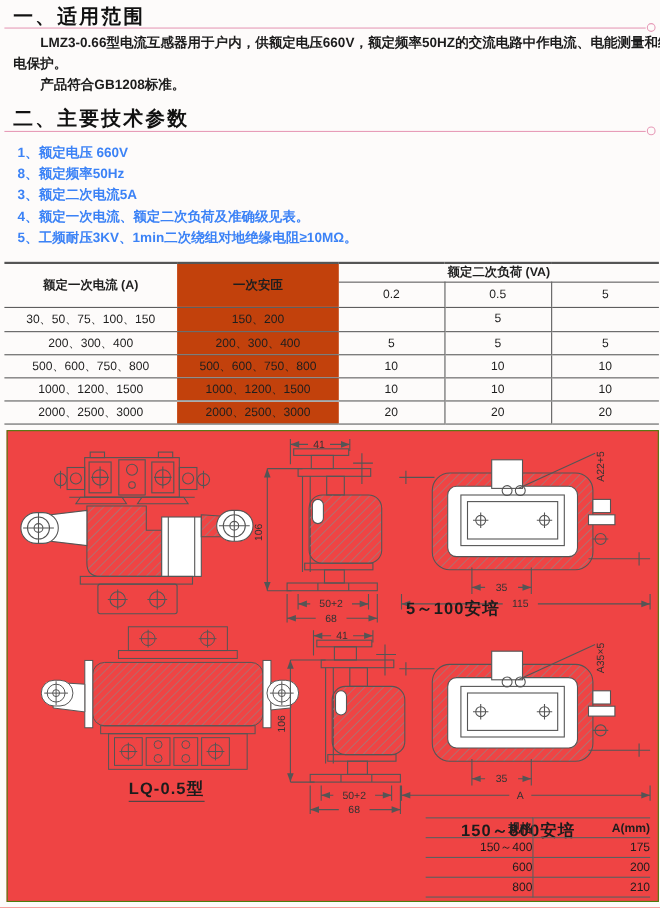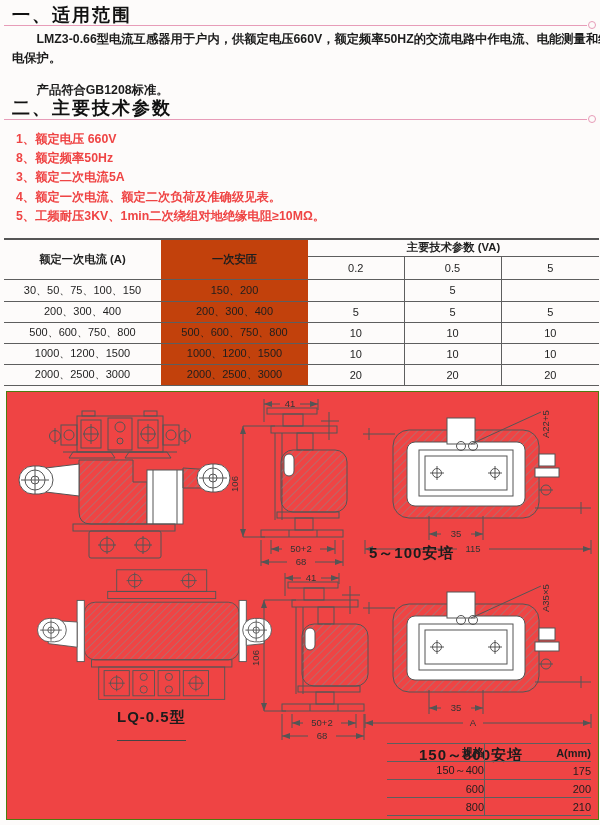--- a/index.html
+++ b/index.html
@@ -28,21 +28,21 @@
     background:#fdfbfa;
   }
 
   .para-line {
     position:absolute; left:8px; width:588px;
     font-size:12.3px; font-weight:600; color:#1c1c1c;
     white-space:nowrap; overflow:hidden;
   }
   .list {
     position:absolute; left:12px; top:130px;
-    font-size:12.3px; font-weight:600; color:#ef4444;
+    font-size:12.3px; font-weight:600; color:#3b82f6;
     line-height:19.2px;
   }
   .list div { white-space:nowrap; }
 
   table.ratings {
     position:absolute; left:0; top:238px; width:595px;
     border-collapse:collapse; table-layout:fixed;
     font-size:11px; color:#1e1e1e;
     border-top:2px solid #555;
   }
@@ -61,21 +61,21 @@
     width:591px; height:427px;
     border:1px solid #4d7c0f;
     background:#ef4444;
   }
   .panel svg { position:absolute; }
   .dimtext { font-size:9.5px; }
   .cap {
     position:absolute; font-size:15px; font-weight:600; color:#1c1c1c;
     letter-spacing:1px; white-space:nowrap;
   }
-  .cap.u { border-bottom:1px solid #444; padding-bottom:13px; }
+  .cap.u { border-bottom:1px solid #444; padding-bottom:1px; }
 
   table.spec {
     position:absolute; left:380px; top:351px; width:204px;
     border-collapse:collapse; table-layout:fixed;
     font-size:11px; color:#1e1e1e;
   }
   table.spec th, table.spec td {
     border-top:1px solid #5e5e5e; border-bottom:1px solid #5e5e5e;
     text-align:right; vertical-align:middle; padding:0;
     height:17px; font-weight:400; white-space:nowrap;
@@ -87,21 +87,21 @@
 <body>
 
 <div class="page">
 
   <div class="sec-title" style="top:3px;">一、适用范围</div>
   <div class="accent-line" style="top:25px;"></div>
   <div class="accent-dot" style="left:584px; top:21px;"></div>
 
   <div class="para-line" style="top:31px; text-indent:2em;">LMZ3-0.66型电流互感器用于户内，供额定电压660V，额定频率50HZ的交流电路中作电流、电能测量和继</div>
   <div class="para-line" style="top:50px;">电保护。</div>
-  <div class="para-line" style="top:69px; text-indent:2em;margin-top:13px;">产品符合GB1208标准。</div>
+  <div class="para-line" style="top:69px; text-indent:2em;">产品符合GB1208标准。</div>
 
   <div class="sec-title" style="top:96px;">二、主要技术参数</div>
   <div class="accent-line" style="top:119px;"></div>
   <div class="accent-dot" style="left:584px; top:115px;"></div>
 
   <div class="list">
     <div>1、额定电压 660V</div>
     <div>8、额定频率50Hz</div>
     <div>3、额定二次电流5A</div>
     <div>4、额定一次电流、额定二次负荷及准确级见表。</div>
@@ -113,21 +113,21 @@
       <col style="width:157px">
         <col style="width:147px">
         <col style="width:96px">
         <col style="width:97px">
         <col style="width:98px">
     </colgroup>
     <thead>
       <tr style="height:17px">
         <th rowspan="2" class="hdr">额定一次电流 (A)</th>
         <th rowspan="2" class="hdr blue">一次安匝</th>
-        <th colspan="3" class="hdr">主要技术参数 (VA)</th>
+        <th colspan="3" class="hdr">额定二次负荷 (VA)</th>
       </tr>
       <tr style="height:23px">
         <th>0.2</th>
         <th class="vdiv">0.5</th>
         <th class="vdiv">5</th>
       </tr>
     </thead>
     <tbody>
       <tr style="height:22px">
         <td>30、50、75、100、150</td>

